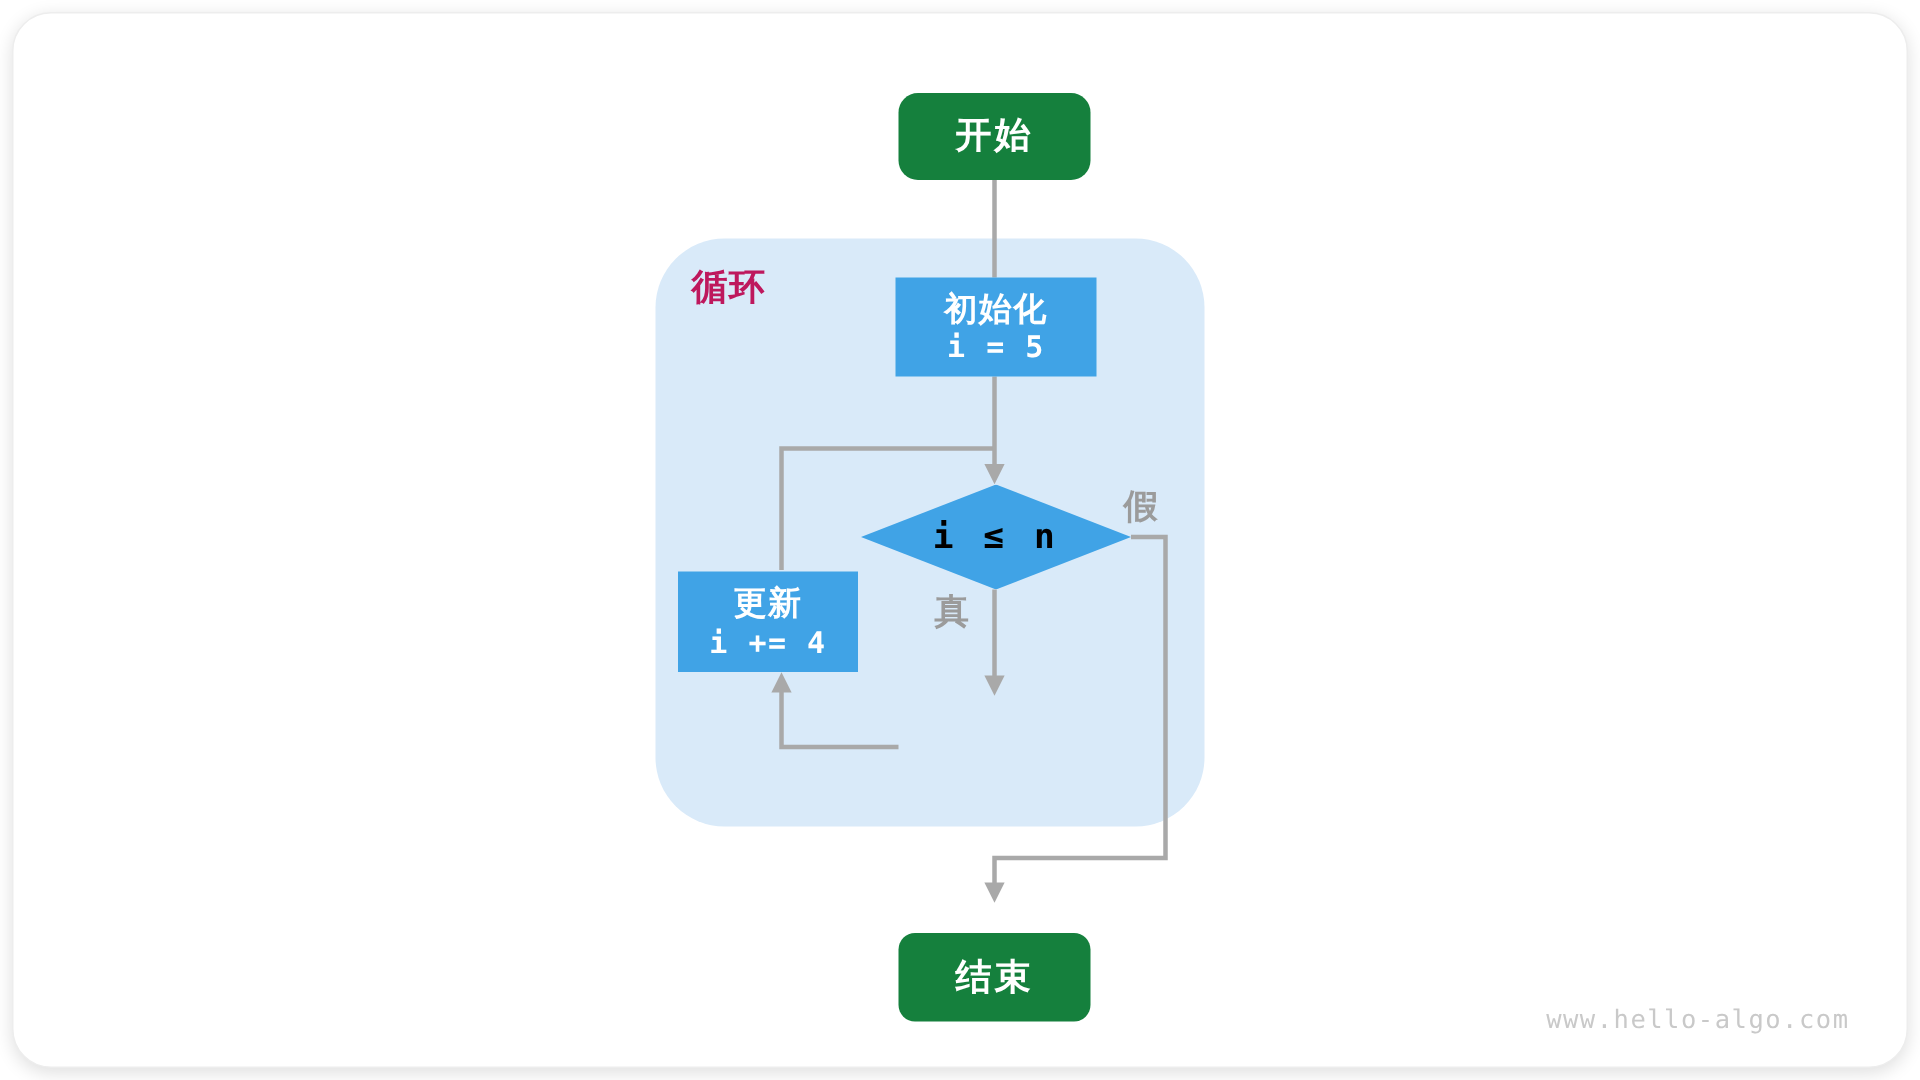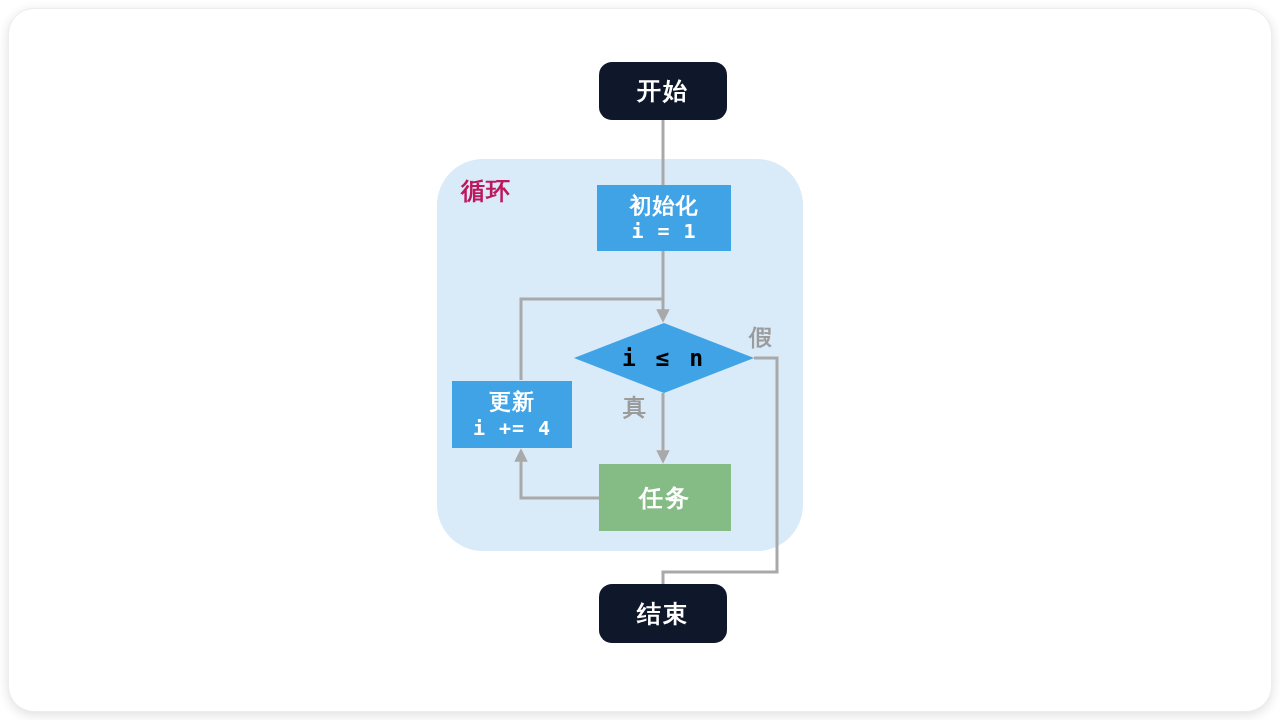--- a/index.html
+++ b/index.html
@@ -49,28 +49,28 @@
     position: absolute;
     display: flex;
     flex-direction: column;
     align-items: center;
     justify-content: center;
     color: #ffffff;
     text-align: center;
     line-height: 1.25;
   }
   .terminal {
-    background: #0f172a;
+    background: #15803d;
     border-radius: 13px;
     font-size: 24px;
     font-weight: 600;
     letter-spacing: 2px;
   }
   .node-start { left: 590px; top: 53px;  width: 128px; height: 58px; }
-  .node-end   { left: 590px; top: 575px; width: 128px; height: 59px; }
+  .node-end   { left: 590px; top: 613px; width: 128px; height: 59px; border-radius: 11px; }
   .process {
     background: #40a3e6;
     font-size: 22px;
     font-weight: 600;
     letter-spacing: 1px;
   }
   .node-init   { left: 588px; top: 176px; width: 134px; height: 66px; }
   .node-update { left: 443px; top: 372px; width: 120px; height: 67px; }
   .node-task {
     left: 590px; top: 455px; width: 132px; height: 67px;
@@ -145,37 +145,35 @@
 
       <path d="M590 489 H 512 V 450" fill="none" stroke="#a9a9a9" stroke-width="3" marker-end="url(#arrow)"></path>
     </svg>
 
     <div class="node terminal node-start">
       <span>开始</span>
     </div>
 
     <div class="node process node-init">
       <span>初始化</span>
-      <span class="code-line">i = 1</span>
+      <span class="code-line">i = 5</span>
     </div>
 
     <div class="diamond">
       <span class="code-line">i ≤ n</span>
     </div>
 
     <div class="node process node-update">
       <span>更新</span>
       <span class="code-line">i += 4</span>
     </div>
 
-    <div class="node node-task">
-      <span>任务</span>
-    </div>
 
     <div class="node terminal node-end">
       <span>结束</span>
     </div>
 
     <span class="edge-label edge-label-true">真</span>
     <span class="edge-label edge-label-false">假</span>
 
+    <span class="watermark">www.hello-algo.com</span>
   </div>
 </div>
 
 </body></html>

